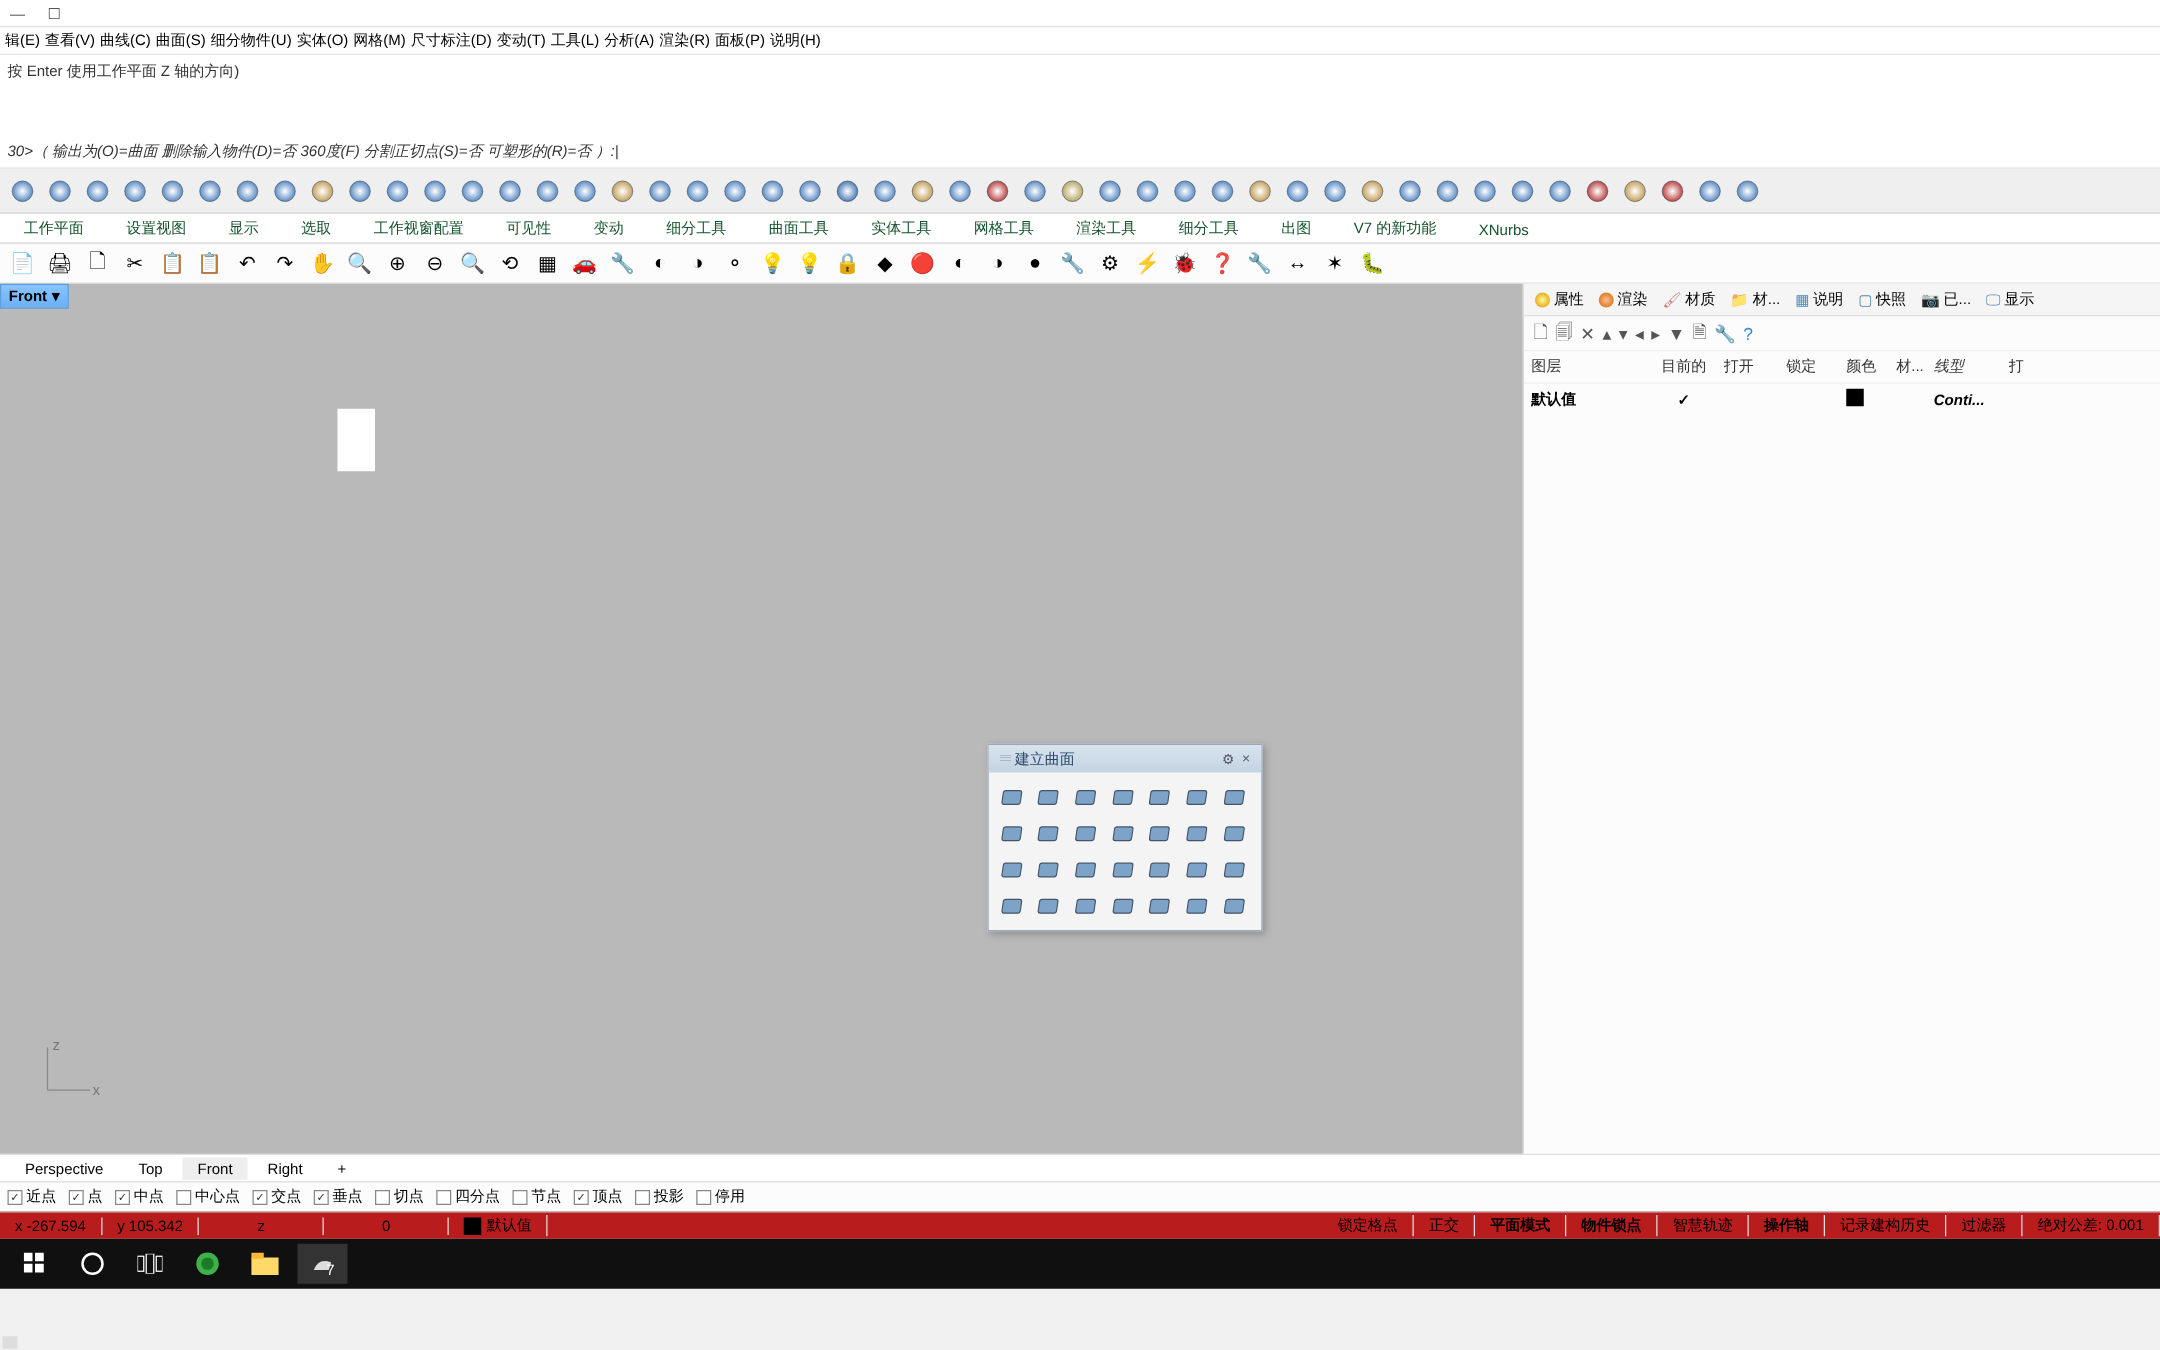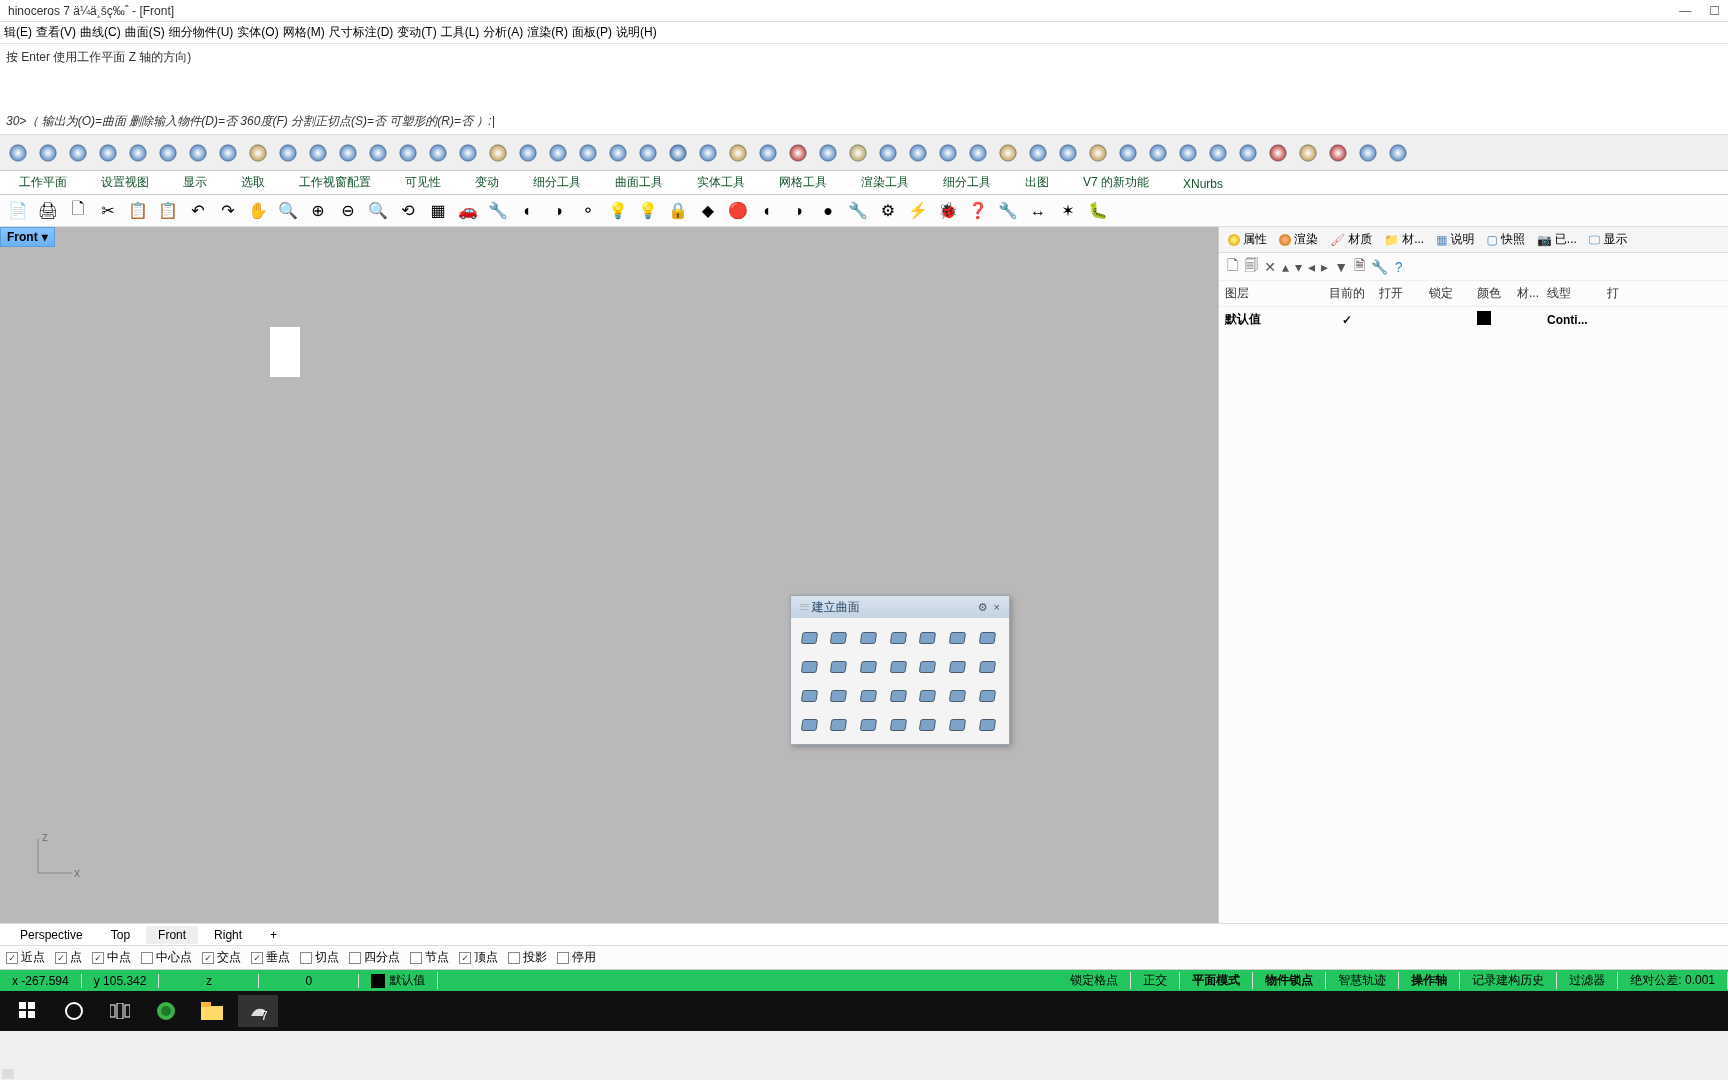--- a/index.html
+++ b/index.html
@@ -31,49 +31,48 @@
 .rp-toolbar span { cursor: pointer; font-size: 14px; color: #555; }
 .layer-header { display: flex; padding: 4px 6px; font-size: 12px; color: #333; border-bottom: 1px solid #eee; gap: 0; }
 .layer-header span { overflow: hidden; white-space: nowrap; }
 .layer-row { display: flex; padding: 4px 6px; align-items: center; font-weight: bold; }
 .col-name { width: 90px; }
 .col-cur { width: 64px; text-align: center; }
 .col-open { width: 50px; }
 .col-lock { width: 48px; }
 .col-color { width: 40px; }
 .col-mat { width: 30px; }
-.col-line { width: 60px; }
+.col-line { width: 60px; font-style: italic; }
 .col-print { width: 30px; }
 .swatch { width: 14px; height: 14px; background: #000; display: inline-block; }
 .floating-panel { position: absolute; left: 790px; top: 368px; width: 220px; background: #f4f4f4; border: 1px solid #9aa8b6; box-shadow: 2px 2px 6px rgba(0,0,0,0.25); }
 .fp-title { background: linear-gradient(#d8e3ee,#c4d3e2); height: 22px; display: flex; align-items: center; padding: 0 6px; color: #2a4a6a; font-size: 12px; }
 .fp-title-text { flex: 1; }
 .fp-title .ctrl { font-size: 11px; cursor: pointer; padding: 0 3px; color: #556; }
 .fp-grid { display: grid; grid-template-columns: repeat(7, 1fr); gap: 2px; padding: 6px; }
 .fp-grid .tool-icon { width: 27px; height: 27px; }
 .view-tabs { height: 22px; background: #fff; display: flex; align-items: center; padding: 2px 8px; gap: 4px; border-top: 1px solid #ddd; }
 .view-tab { padding: 2px 12px; cursor: pointer; }
 .view-tab.active { background: #eee; }
 .osnap-bar { height: 24px; background: #fcfcfc; display: flex; align-items: center; padding: 0 6px; gap: 10px; border-top: 1px solid #ddd; }
 .osnap-bar label { display: flex; align-items: center; gap: 3px; cursor: pointer; white-space: nowrap; }
-.status-bar { height: 22px; background: #22c55e; display: flex; align-items: center; border-top: 1px solid #ccc; font-size: 12px; }
+.status-bar { height: 22px; background: #b91c1c; display: flex; align-items: center; border-top: 1px solid #ccc; font-size: 12px; }
 .status-cell { padding: 0 12px; border-right: 1px solid #ddd; white-space: nowrap; }
 .status-bold { font-weight: bold; }
 .taskbar { height: 40px; background: #101010; display: flex; align-items: center; gap: 6px; padding: 0 8px; }
 .taskbar-icon { width: 40px; height: 32px; display: flex; align-items: center; justify-content: center; cursor: pointer; }
 .checkbox { width: 12px; height: 12px; border: 1px solid #888; background: #fff; display: inline-flex; align-items: center; justify-content: center; font-size: 9px; }
 .checkbox.checked::after { content: "✓"; color: #333; }
 .scrollbar-h { position: absolute; bottom: 0; left: 0; right: 0; height: 12px; background: #f0f0f0; }
 .scrollbar-h::before { content:""; position:absolute; left:2px; width:12px; height:10px; top:1px; background:#ddd; }
 </style>
 </head>
 <body>
 
 <div class="titlebar">
-  <span class="titlebar-text">hinoceros 7 ä¼ä¸šç‰ˆ - [Front]</span>
   <div class="window-controls">
     <span>—</span>
     <span>☐</span>
   </div>
 </div>
 
 <div class="menubar">
   <span>辑(E)</span>
   <span>查看(V)</span>
   <span>曲线(C)</span>

